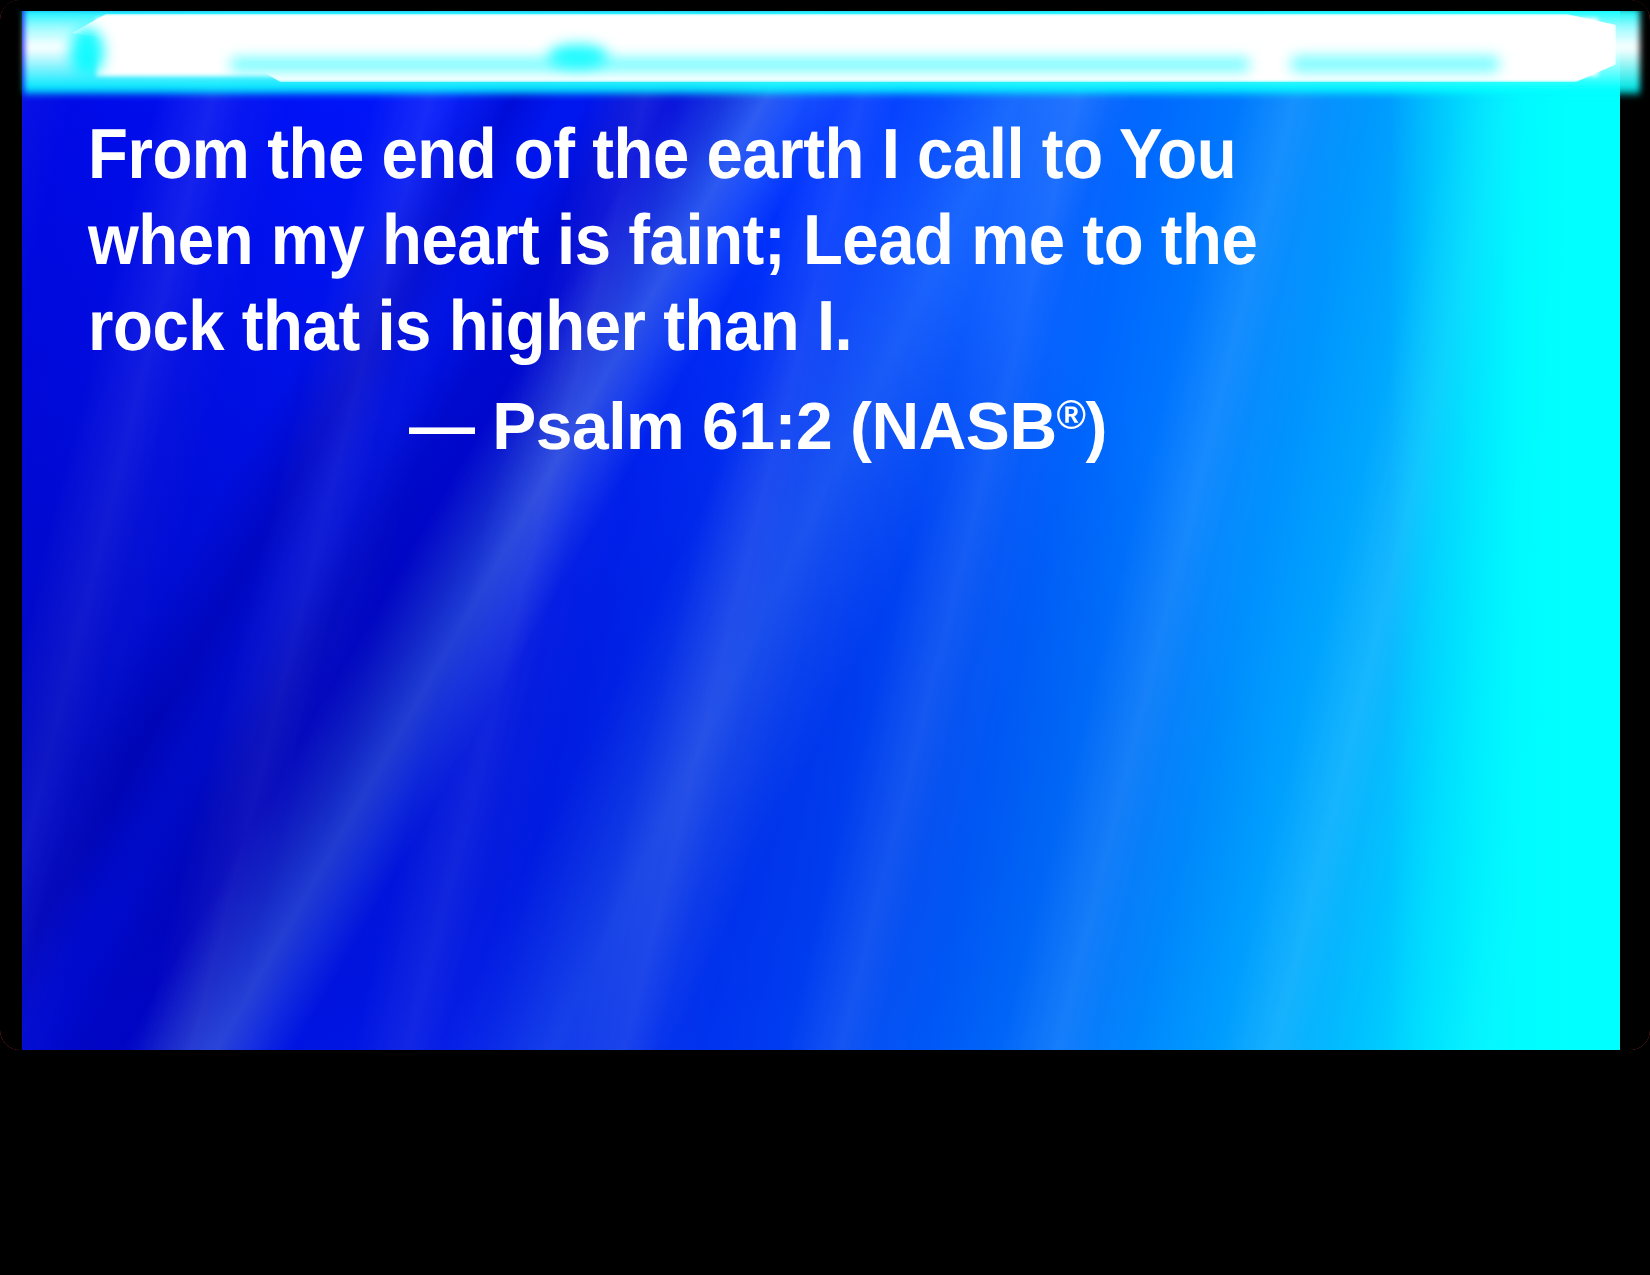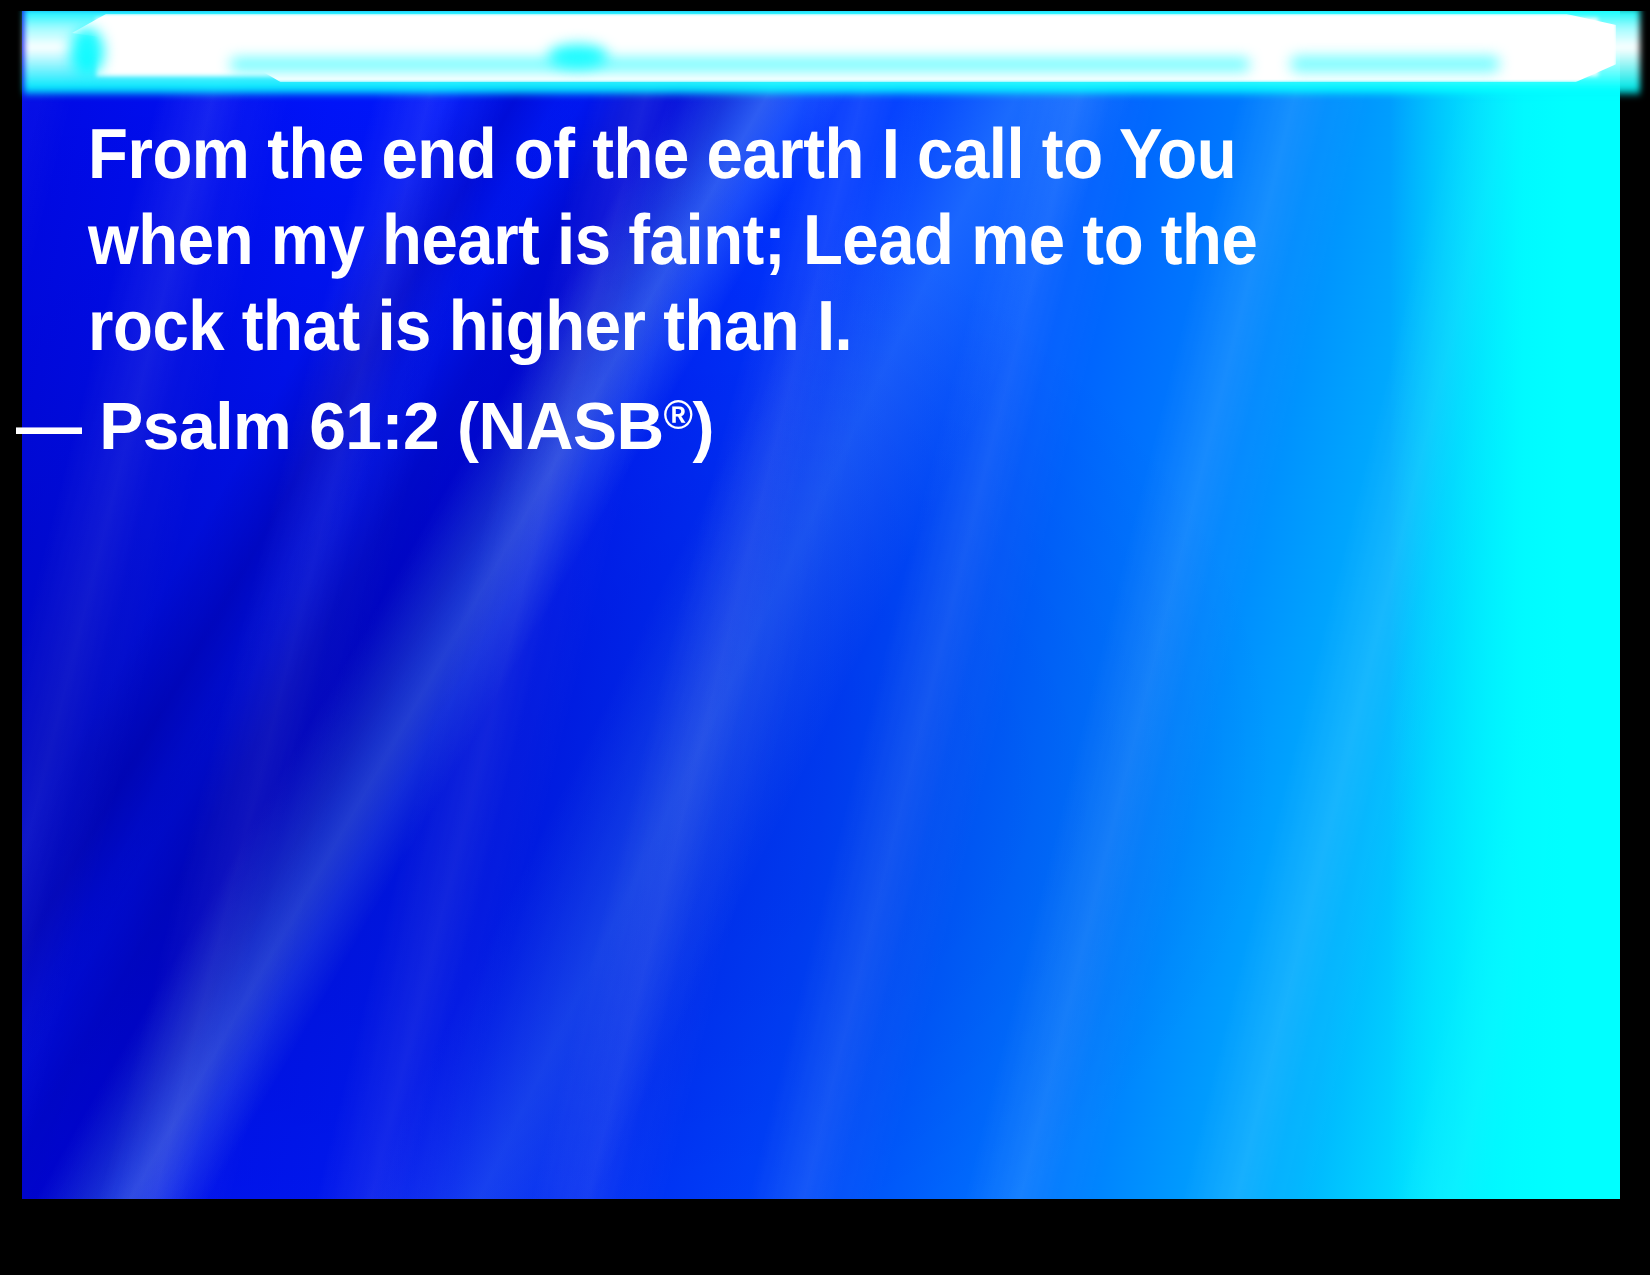--- a/index.html
+++ b/index.html
@@ -5,24 +5,25 @@
 <style>
   html, body {
     margin: 0;
     padding: 0;
     background: #000000;
   }
 
   #slide {
     position: relative;
     width: 1650px;
-    height: 1199px;
+    height: 1050px;
     overflow: hidden;
     background: #ef4444;
     font-family: "Liberation Sans", "DejaVu Sans", sans-serif;
+    border-radius: 20px;
   }
 
   
   .frame-bg {
     position: absolute;
     inset: 0;
     background: #000000;
     z-index: 0;
   }
 
@@ -275,24 +276,24 @@
     line-height: 86px;
     letter-spacing: -0.5px;
     white-space: nowrap;
     transform: scaleX(0.92);
     transform-origin: left center;
     text-rendering: geometricPrecision;
   }
 
   .attribution {
     position: absolute;
-    left: 16px;
+    left: 8px;
     top: 375px;
     width: 1500px;
-    text-align: left;
+    text-align: center;
     color: #ffffff;
     font-weight: bold;
     font-size: 66px;
     line-height: 80px;
     white-space: nowrap;
     letter-spacing: -0.5px;
   }
 
   .attribution .reg {
     font-size: 40px;

